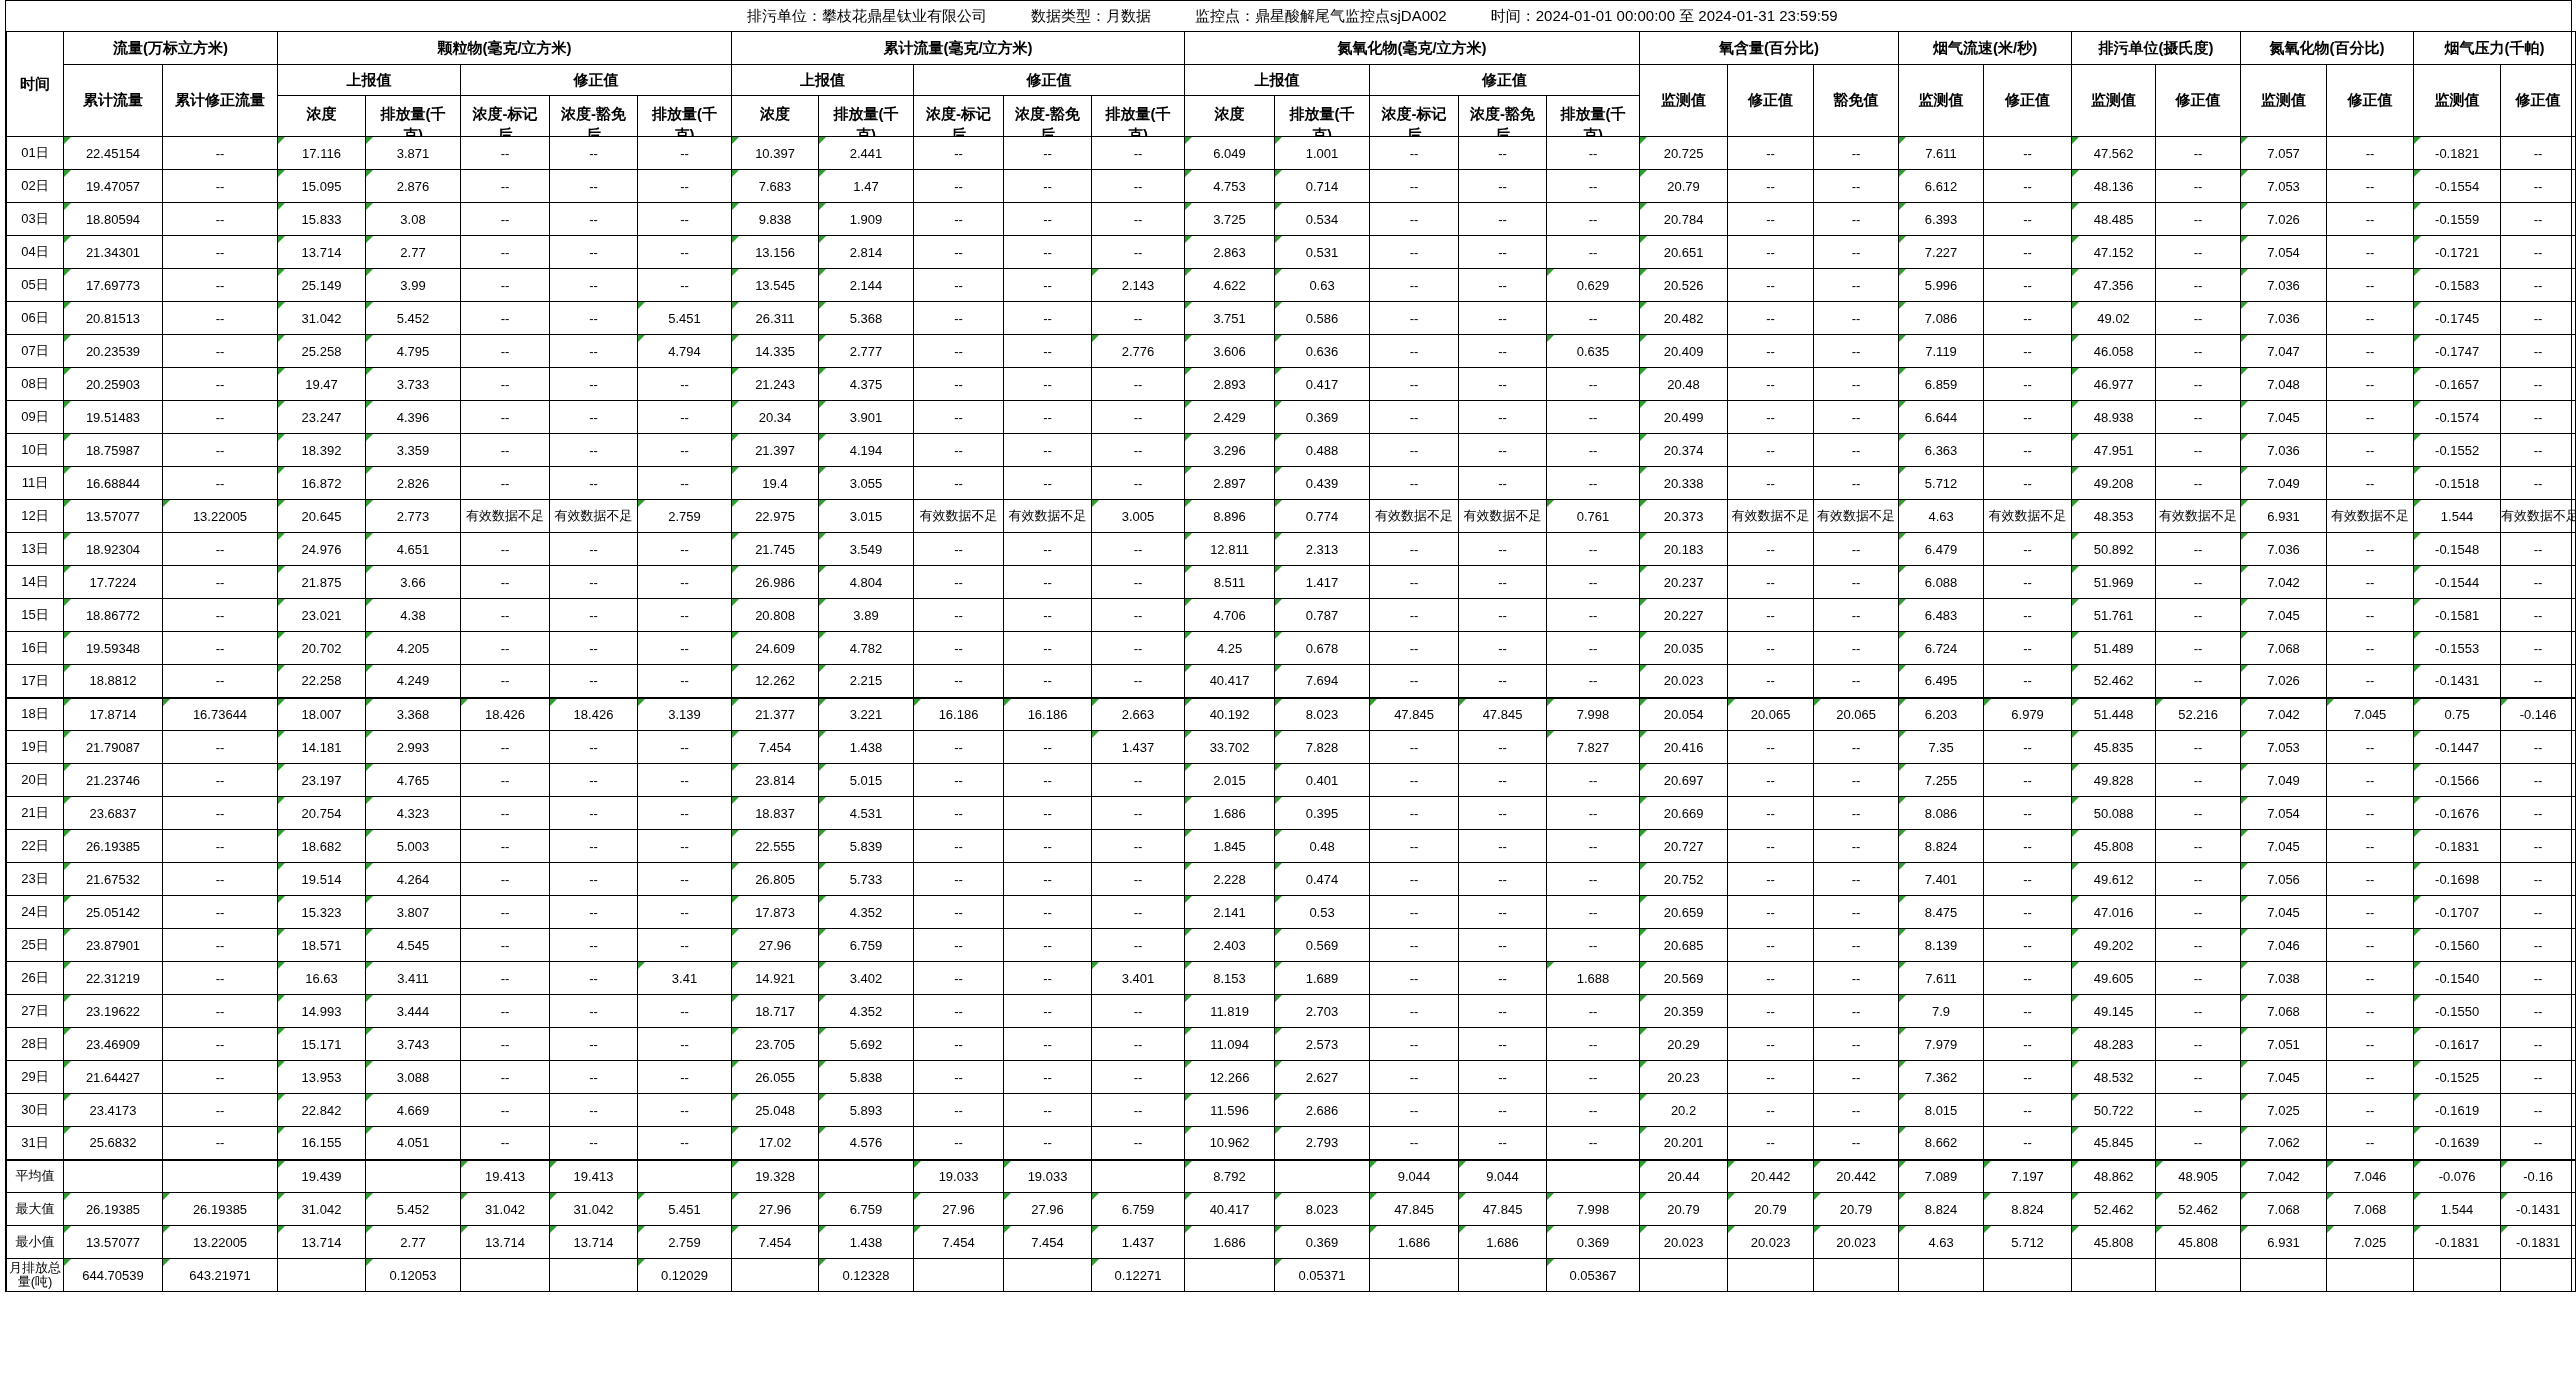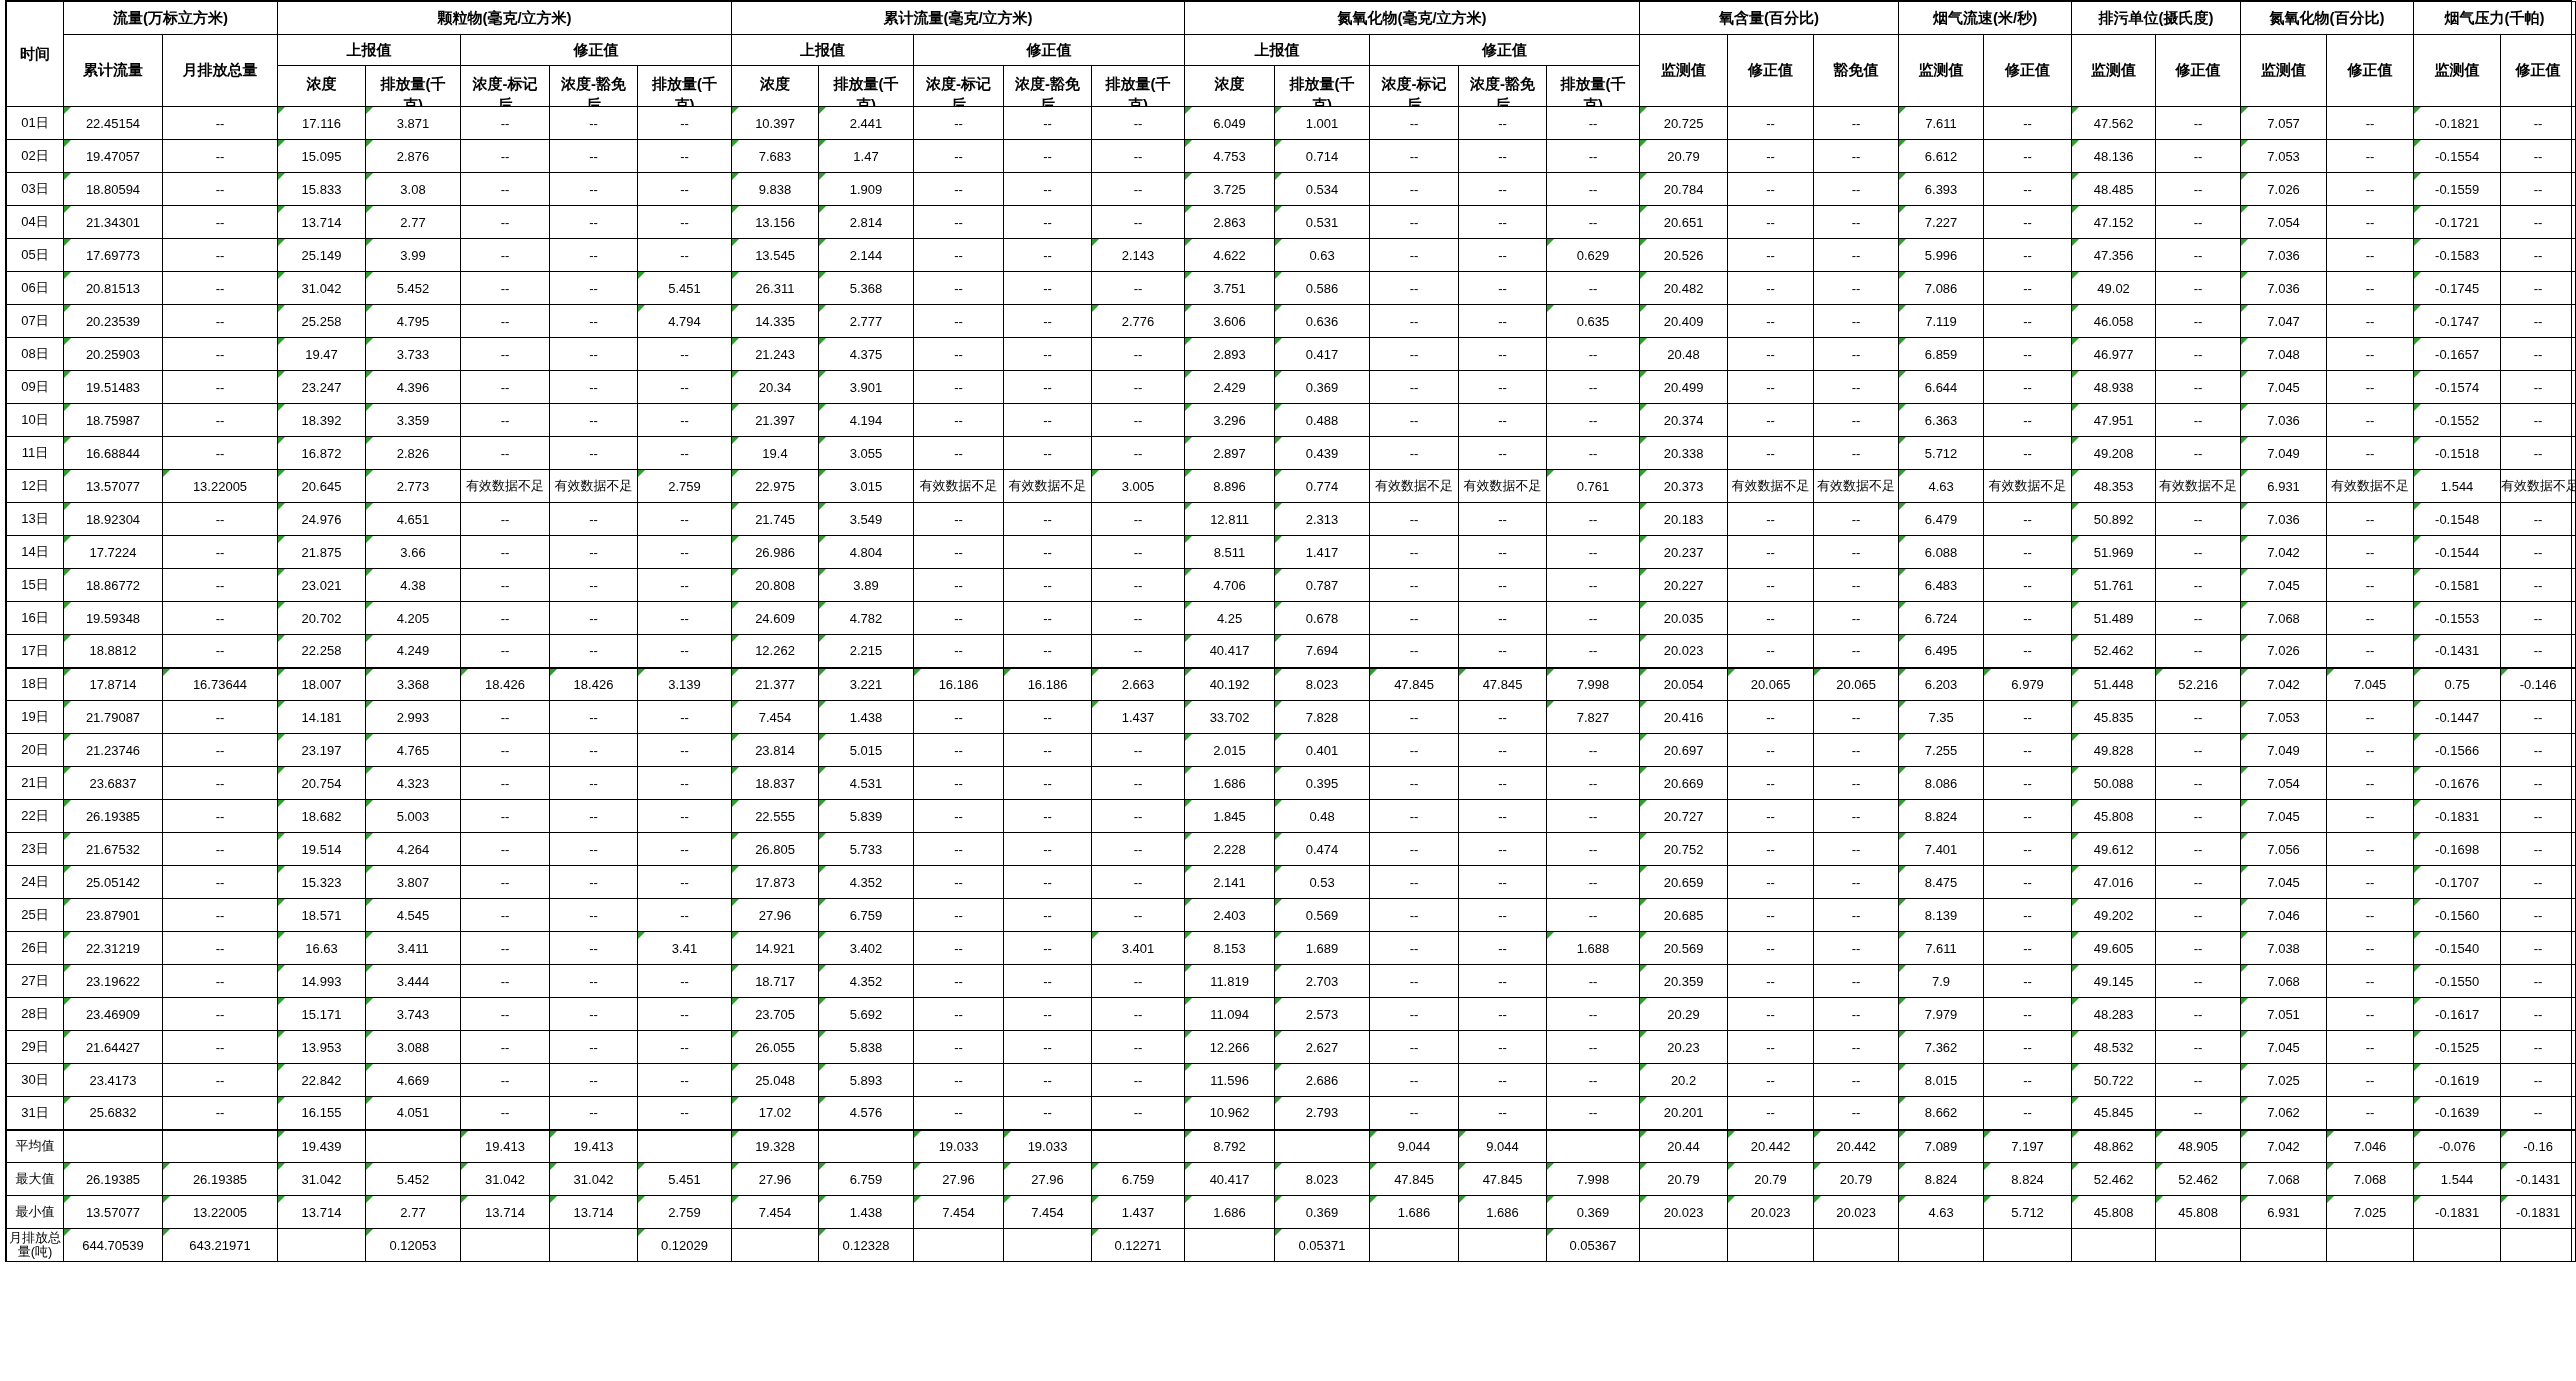--- a/index.html
+++ b/index.html
@@ -26,20 +26,26 @@
   tbody td{font-size:13px;}
   td.lab{white-space:normal;line-height:14px;}
   tbody tr.thick td{border-top:2px solid #000;}
   .tri{position:absolute;top:0;left:0;width:0;height:0;
        border-top:7px solid #2f9e2f;border-right:7px solid transparent;}
 </style>
 </head>
 <body>
 
 <div class="report">
+  <div class="info-row">
+    <span>排污单位：攀枝花鼎星钛业有限公司</span>
+    <span>数据类型：月数据</span>
+    <span>监控点：鼎星酸解尾气监控点sjDA002</span>
+    <span>时间：2024-01-01 00:00:00 至 2024-01-31 23:59:59</span>
+  </div>
   <table>
     <colgroup>
         <col style="width: 57px;">
         <col style="width: 99px;">
         <col style="width: 115px;">
         <col style="width: 88px;">
         <col style="width: 95px;">
         <col style="width: 89px;">
         <col style="width: 88px;">
         <col style="width: 94px;">
@@ -73,21 +79,21 @@
           <th colspan="5">累计流量(毫克/立方米)</th>
           <th colspan="5">氮氧化物(毫克/立方米)</th>
           <th colspan="3">氧含量(百分比)</th>
           <th colspan="2">烟气流速(米/秒)</th>
           <th colspan="2">排污单位(摄氏度)</th>
           <th colspan="2">氮氧化物(百分比)</th>
           <th colspan="2">烟气压力(千帕)</th>
         </tr>
         <tr class="h2">
           <th rowspan="2">累计流量</th>
-          <th rowspan="2">月排放总量</th>
+          <th rowspan="2">累计修正流量</th>
           <th colspan="2">上报值</th>
           <th colspan="3">修正值</th>
           <th colspan="2">上报值</th>
           <th colspan="3">修正值</th>
           <th colspan="2">上报值</th>
           <th colspan="3">修正值</th>
           <th rowspan="2">监测值</th>
           <th rowspan="2">修正值</th>
           <th rowspan="2">豁免值</th>
           <th rowspan="2">监测值</th>

